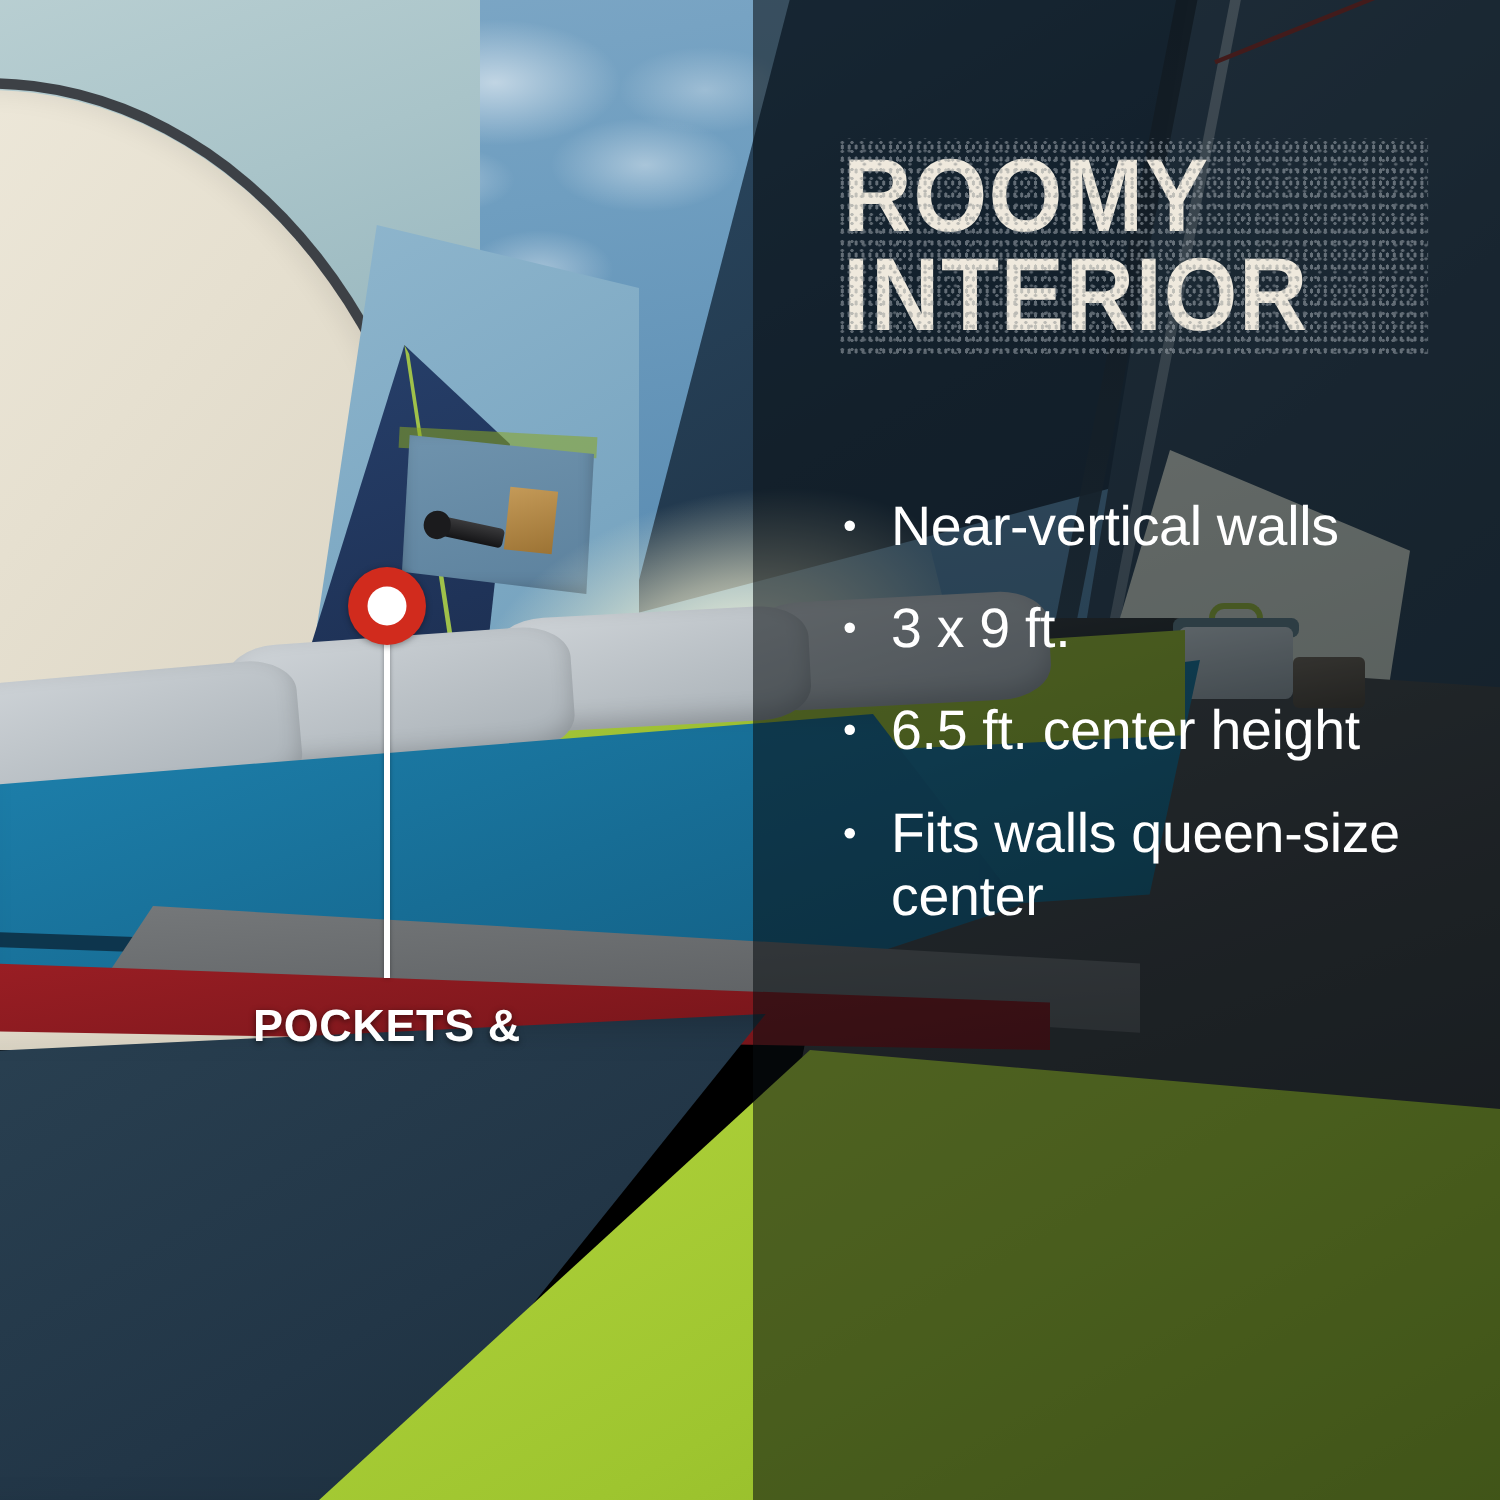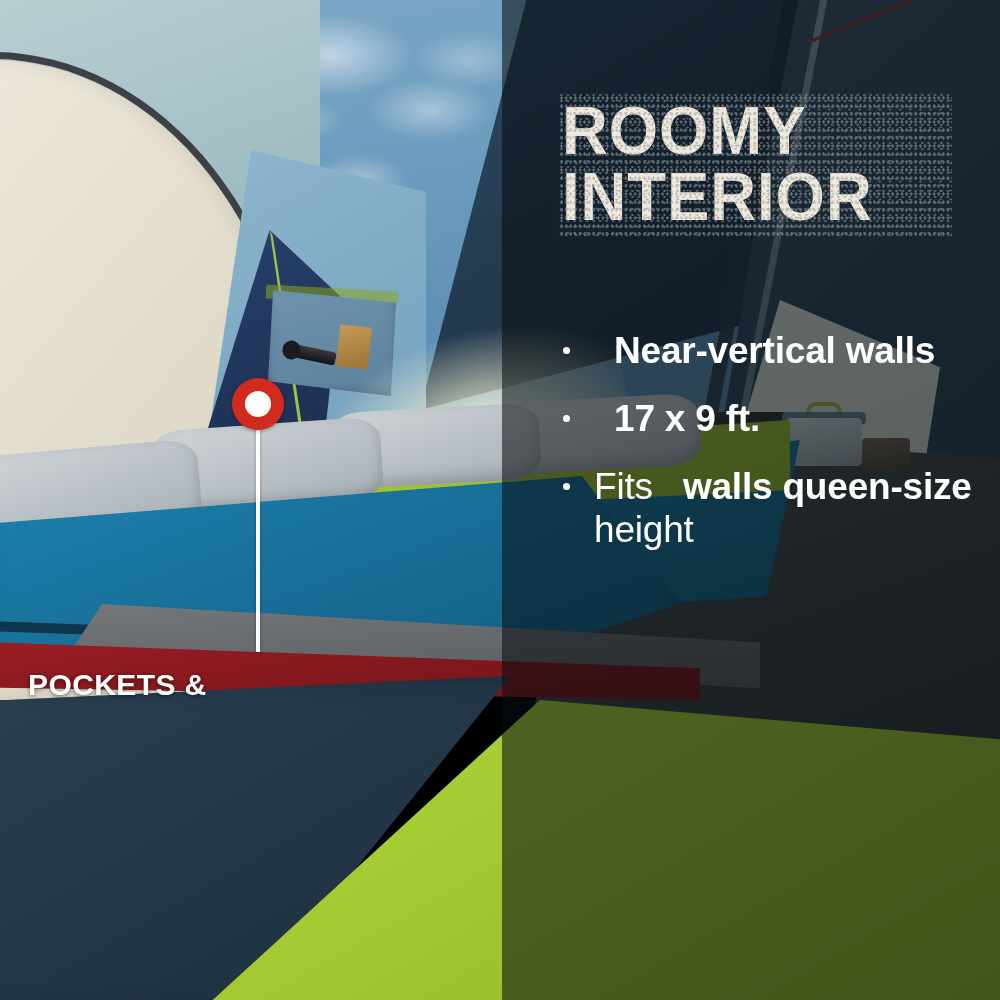--- a/index.html
+++ b/index.html
@@ -217,21 +217,21 @@
   .marker-ring{
     position:absolute; left:232px; top:378px; width:52px; height:52px;
     border-radius:50%; background:#d12b1d;
     display:flex; align-items:center; justify-content:center;
     box-shadow:0 1px 4px rgba(0,0,0,.35);
   }
   .marker-ring i{ display:block; width:26px; height:26px; border-radius:50%; background:#fff; }
 
   .callout-label{
     position:absolute; left:28px; top:668px; width:460px;
-    color:#ffffff; font-weight:bold;
+    text-align:center; color:#ffffff; font-weight:bold;
     font-size:30px; line-height:1.14; letter-spacing:.4px;
     text-shadow:0 1px 4px rgba(0,0,0,.55);
   }
 
   
   .headline{
     position:absolute; left:562px; top:98px; width:420px;
     color:#efe9dd; font-weight:bold; font-size:69px; line-height:.96;
     letter-spacing:1px; text-transform:uppercase;
     font-family:"Liberation Sans", sans-serif;
@@ -253,21 +253,21 @@
   .bullets{ position:absolute; left:560px; top:330px; width:420px; }
   .bullet{
     position:relative; padding-left:34px; color:#ffffff;
     font-size:37px; line-height:1.14; margin-bottom:26px;
     letter-spacing:-.2px;
   }
   .bullet .dot{
     position:absolute; left:3px; top:.46em; width:7px; height:7px;
     border-radius:50%; background:#fff;
   }
-  .b { font-weight:bold;margin-left:20px; }
+  .b { font-weight:normal; }
   .n { font-weight:normal; }
 </style>
 </head>
 <body>
 
 <div id="stage">
 
   <div class="photo">
     <div class="ceiling"></div>
     <div class="ceiling-dark"></div>
@@ -328,24 +328,28 @@
 
   <div class="bullets">
 
     <div class="bullet">
       <span class="dot"></span>
       <span class="b">Near-vertical walls</span>
     </div>
 
     <div class="bullet">
       <span class="dot"></span>
-      <span class="b">17 x 9 ft.</span>
-    </div>
-
+      <span class="b">3 x 9 ft.</span>
+    </div>
 
     <div class="bullet">
       <span class="dot"></span>
-      <span class="n">Fits </span><span class="b">walls queen-size</span><span class="n"> height</span>
+      <span class="b">6.5 ft.</span><span class="n"> center height</span>
+    </div>
+
+    <div class="bullet">
+      <span class="dot"></span>
+      <span class="n">Fits </span><span class="b">walls queen-size</span><span class="n"> center</span>
     </div>
 
   </div>
 
 </div>
 
 </body></html>

